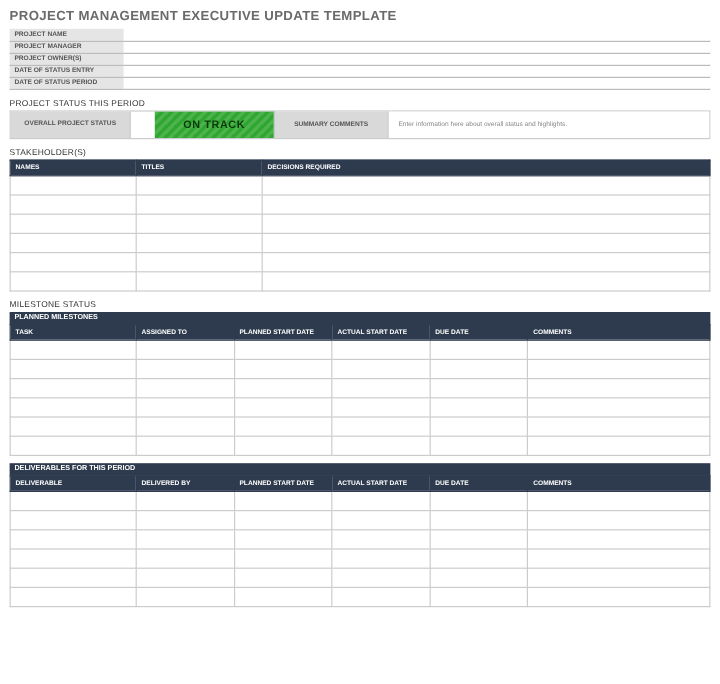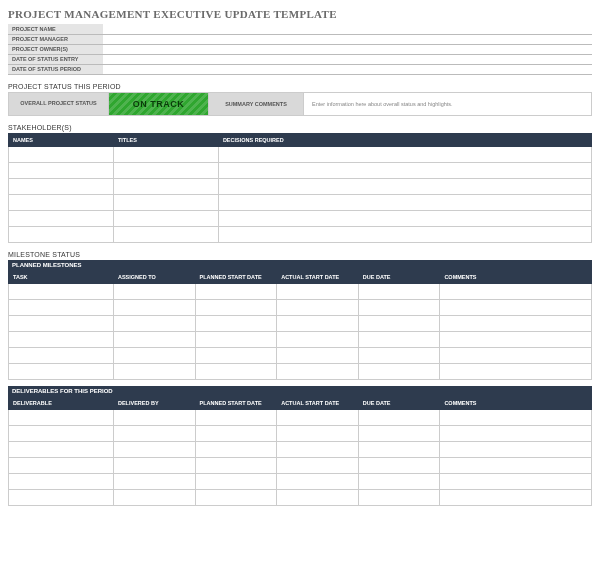--- a/index.html
+++ b/index.html
@@ -11,21 +11,20 @@
     color: #333;
     width: 600px;
     background: #fff;
   }
   .doc-title {
     font-size: 11px;
     font-weight: bold;
     color: #6a6a6a;
     letter-spacing: 0.3px;
     margin-bottom: 4px;
-    font-family: Liberation Serif, serif;
   }
   .meta-table { width: 100%; border-collapse: collapse; }
   .meta-table td { border-bottom: 1px solid #bbb; height: 10px; padding: 1px 4px; }
   .meta-label {
     background: #e5e5e5;
     width: 95px;
     font-size: 5.5px;
     font-weight: bold;
     color: #555;
     text-transform: uppercase;
@@ -53,20 +52,21 @@
   .status-cell:last-child { border-right: none; }
   .status-overall { background: #d9d9d9; width: 100px; line-height: 1.3; }
   .status-track {
     background: #2fa62f;
     background-image: linear-gradient(135deg, rgba(255,255,255,0.15) 25%, transparent 25%, transparent 50%, rgba(255,255,255,0.15) 50%, rgba(255,255,255,0.15) 75%, transparent 75%);
     background-size: 8px 8px;
     color: #0a3a0a;
     width: 100px;
     font-size: 9px;
     letter-spacing: 0.5px;
+    margin-left: 20px;
   }
   .status-summary { background: #d9d9d9; width: 95px; }
   .status-comment {
     background: #fff;
     flex: 1;
     justify-content: flex-start;
     text-align: left;
     font-weight: normal;
     color: #888;
     font-size: 5.5px;

